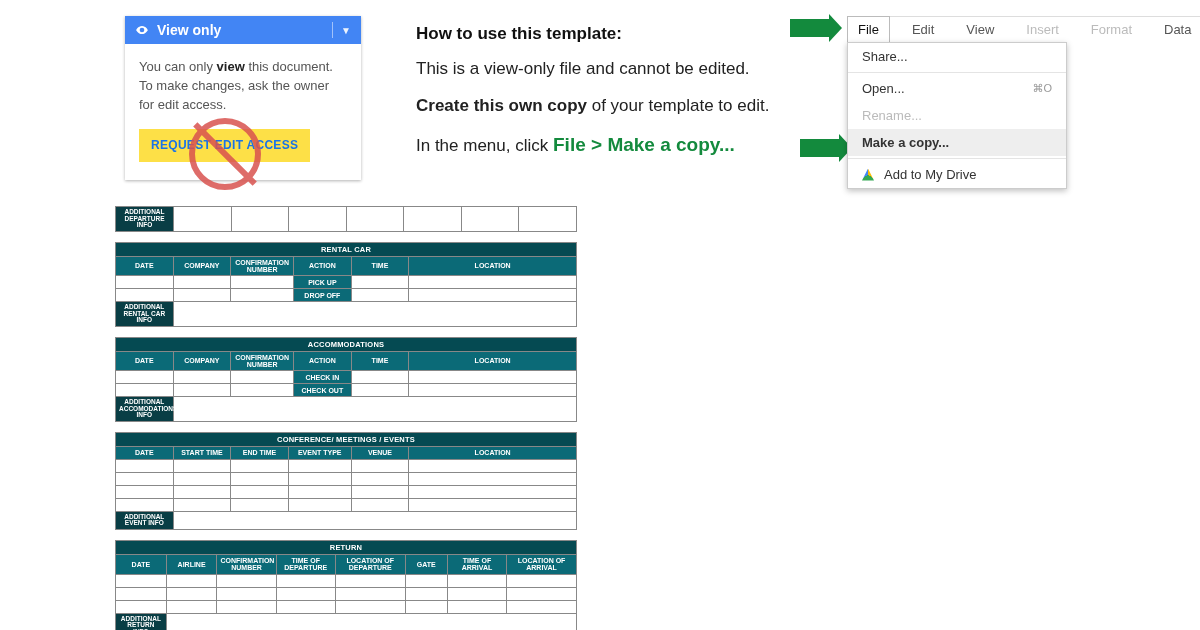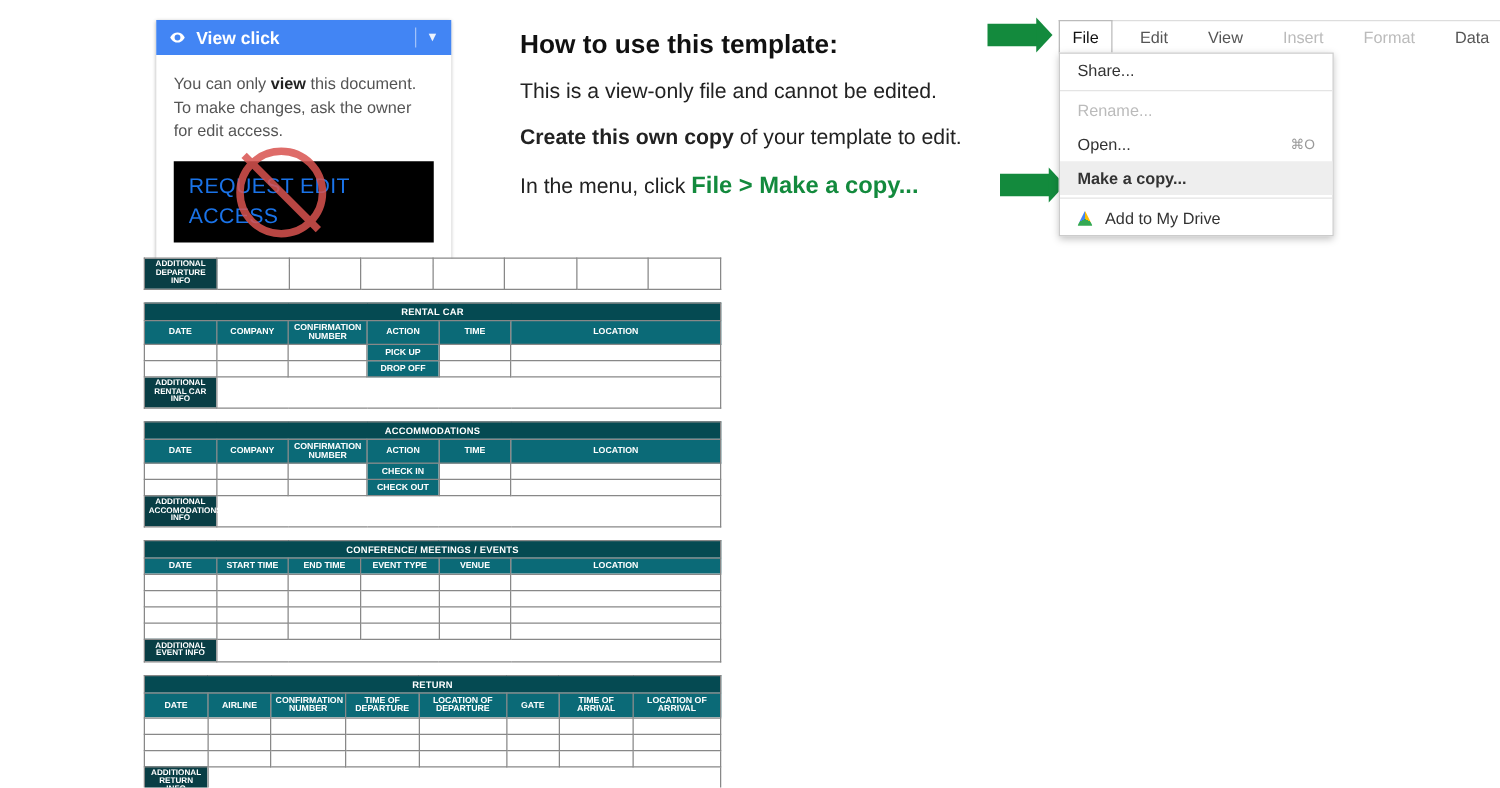--- a/index.html
+++ b/index.html
@@ -35,41 +35,41 @@
     width: 14px; height: 14px;
     display: inline-flex; align-items: center; justify-content: center;
   }
   .vo-head .sep { width:1px; height:16px; background: rgba(255,255,255,.5); margin-left:auto; }
   .vo-head .caret { font-size: 10px; opacity:.9; }
   .vo-body { padding: 14px 14px 18px 14px; color:#555; line-height:1.45; position:relative; }
   .vo-body b { color:#222; font-weight:700; }
   .vo-req {
     margin-top: 14px;
     color:#1a73e8;
-    font-weight:400;
+    font-weight:700;
     letter-spacing:.3px;
-    font-size:17px;
-    background:#000000;
+    font-size:12px;
+    background:#fde047;
     display:inline-block;
     padding:8px 12px;
   }
   .forbidden {
     position:absolute; left:64px; top:74px; width:72px; height:72px;
     border:6px solid #d9534f; border-radius:50%;
     opacity:.85;
   }
   .forbidden::after{
     content:""; position:absolute; left:50%; top:50%;
     width:84px; height:6px; background:#d9534f;
     transform: translate(-50%,-50%) rotate(45deg);
   }
 
   
   .instr { position:absolute; left:416px; top:24px; width:430px; }
-  .instr h2 { font-size:21px; font-weight:700; color:#111; margin-bottom:14px; }
+  .instr h2 { font-size:17px; font-weight:700; color:#111; margin-bottom:14px; }
   .instr p { font-size:17px; color:#222; margin-bottom:14px; line-height:1.35; }
   .instr .bold { font-weight:700; }
   .instr .green { color:#138a3d; font-weight:700; font-size:19px; }
 
   
   .arrow {
     position:absolute; height:18px; background:#138a3d;
   }
   .arrow::after{
     content:""; position:absolute; right:-12px; top:-5px;
@@ -135,21 +135,21 @@
 <body>
 
 <div class="vo-card">
   <div class="vo-head">
     <span class="eye">
       <svg width="14" height="14" viewBox="0 0 24 24" fill="#fff">
           <path d="M12 5c-7 0-10 7-10 7s3 7 10 7 10-7 10-7-3-7-10-7zm0 11a4 4 0 110-8 4 4 0 010 8z"></path>
           <circle cx="12" cy="12" r="2" fill="#4285f4"></circle>
         </svg>
     </span>
-    <span>View click</span>
+    <span>View only</span>
     <span class="sep"></span>
     <span class="caret">▼</span>
   </div>
   <div class="vo-body">
     <span>You can only </span><b>view</b><span> this document.</span>
     <span>To make changes, ask the owner for edit access.</span>
     <div class="vo-req">REQUEST EDIT ACCESS</div>
     <div class="forbidden"></div>
   </div>
 </div>
@@ -172,26 +172,26 @@
   <span class="dis">Format</span>
   <span>Data</span>
   <span>Too</span>
 </div>
 
 <div class="dropdown">
   <div class="item">
       <span>Share...</span>
     </div>
   <hr>
-  <div class="item dis">
-      <span>Rename...</span>
-    </div>
   <div class="item">
       <span>Open...</span>
       <span class="sc">⌘O</span>
+    </div>
+  <div class="item dis">
+      <span>Rename...</span>
     </div>
   <div class="item hl">
       <span>Make a copy...</span>
     </div>
   <hr>
   <div class="item">
       <span class="drive-ico"></span>
       <span>Add to My Drive</span>
     </div>
 </div>

